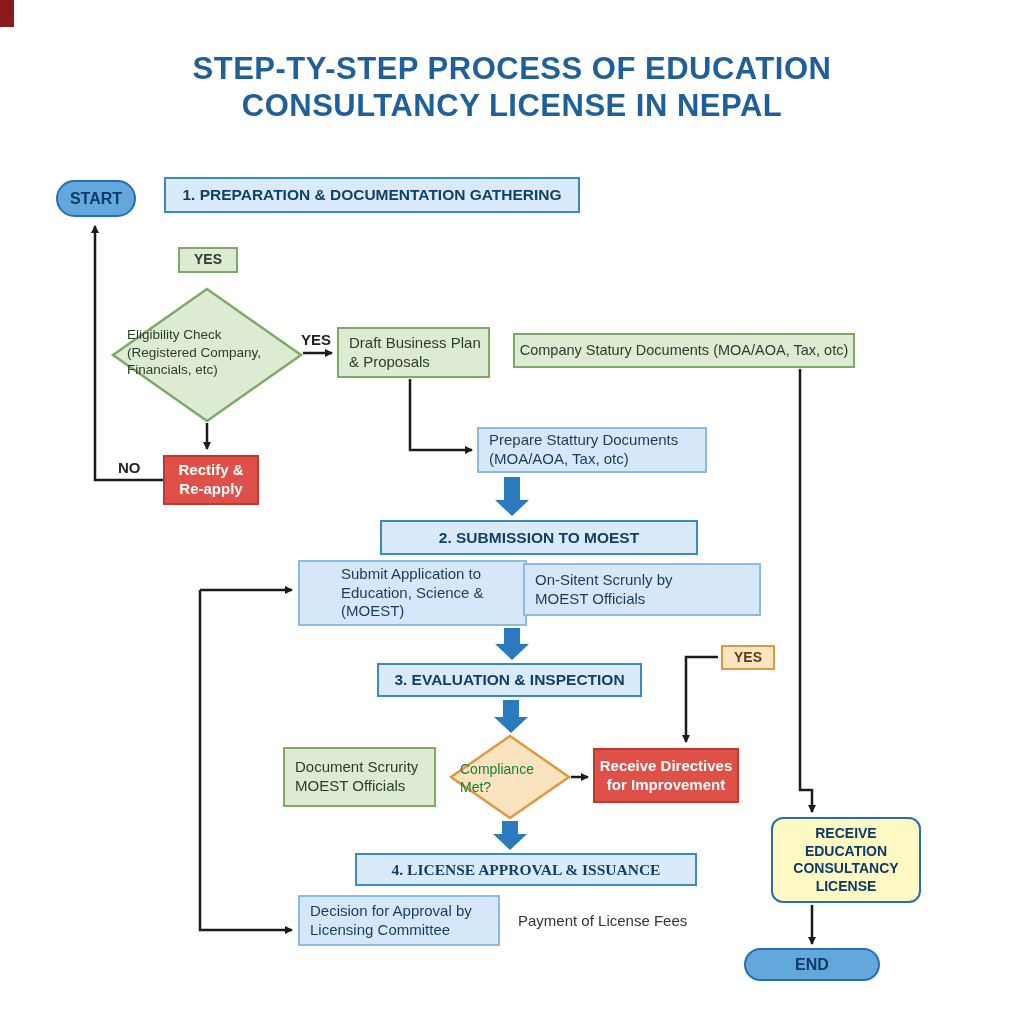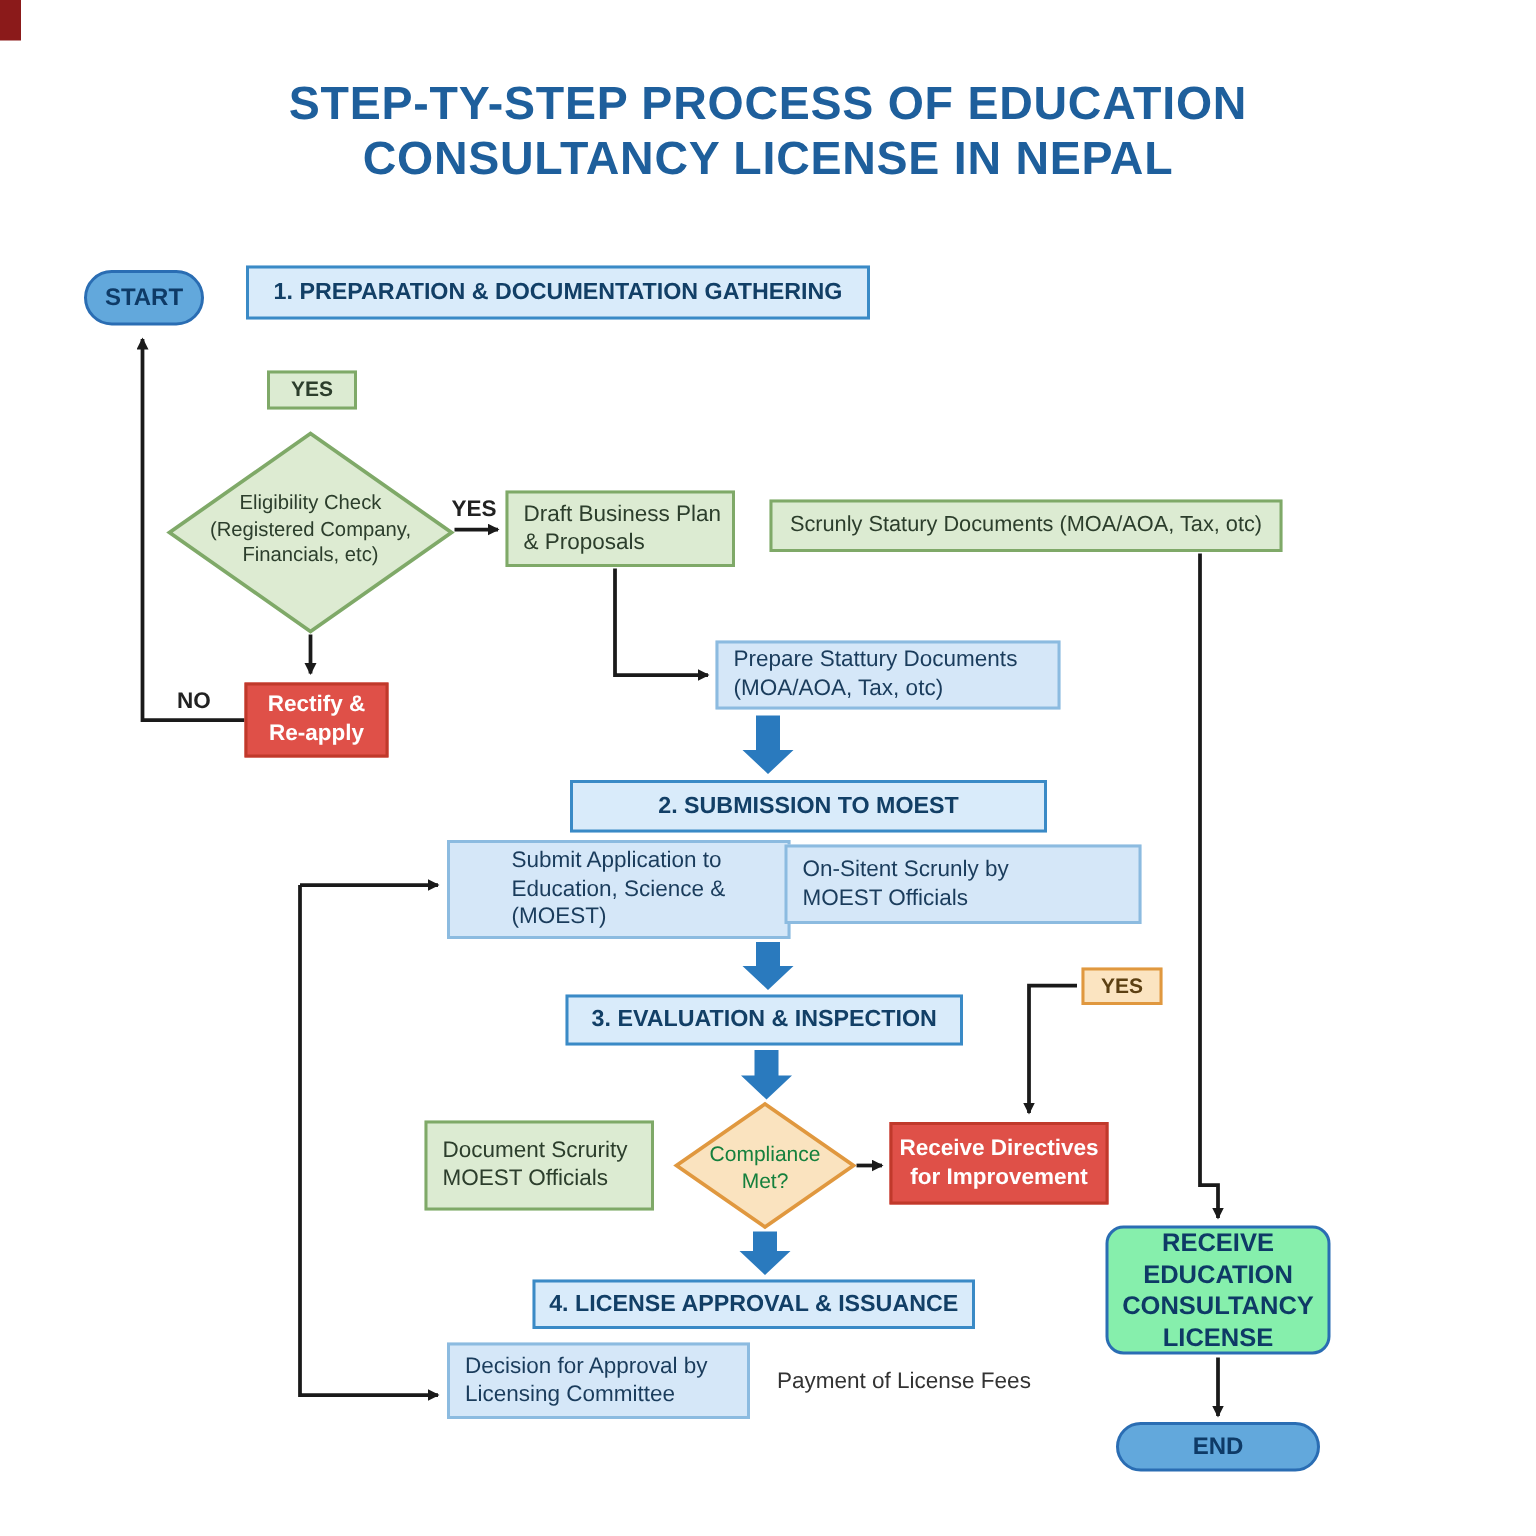--- a/index.html
+++ b/index.html
@@ -16,23 +16,23 @@
     text-align:center;white-space:pre-line;line-height:1.25;z-index:3;
   }
   .ta-left{justify-content:flex-start;text-align:left;padding-left:10px;padding-right:6px;}
   .header-box{background:#d9ebfa;border:2px solid #3a8ac6;color:#123f66;font-weight:bold;font-size:15.5px;}
   .blue-box{background:#d5e7f8;border:2px solid #8cbbe0;color:#1a3c5c;font-size:15px;}
   .green-box{background:#dcebd2;border:2px solid #7fa968;color:#2c3e2c;font-size:15px;}
   .red-box{background:#df5048;border:2px solid #c0392b;color:#ffffff;font-weight:bold;font-size:15px;}
   .orange-box{background:#fbe4c1;border:2px solid #e0983f;color:#5c4013;font-weight:bold;font-size:14px;}
   .pill{border-radius:50px;background:#62a8dc;border:2px solid #2a6db3;color:#0e3a66;font-weight:bold;font-size:16px;}
   .flow-label{position:absolute;font-weight:bold;color:#222222;font-size:15px;z-index:3;}
-  .diamond-text{position:absolute;text-align:center;white-space:pre-line;z-index:4;line-height:1.3;}
+  .diamond-text{position:absolute;text-align:left;white-space:pre-line;z-index:4;line-height:1.3;}
   .plain-text{position:absolute;color:#333333;font-size:15px;z-index:3;}
-  .solid-blue{background:#86efac;border:2px solid #2a6db3;color:#0e3a66;font-weight:bold;font-size:17px;border-radius:12px;}
+  .solid-blue{background:#fef9c3;border:2px solid #2a6db3;color:#0e3a66;font-weight:bold;font-size:14px;border-radius:12px;margin-left:34px;}
   .corner{position:absolute;left:0;top:0;width:14px;height:27px;background:#8b1a1a;z-index:5;}
   svg.wires{position:absolute;left:0;top:0;width:1024px;height:1024px;z-index:2;}
 </style>
 </head>
 <body>
 
 <div id="canvas">
 
   <div class="corner"></div>
 
@@ -67,36 +67,36 @@
     <polygon points="207,289 301,355 207,421 113,355" fill="#ddebd2" stroke="#7fa968" stroke-width="2.5"></polygon>
     <polygon points="510,736 569,777 510,818 451,777" fill="#fae3bf" stroke="#e0983f" stroke-width="2.5"></polygon>
   </svg>
 
   <div class="box pill" style="left:56px;top:180px;width:80px;height:37px;">START</div>
   <div class="box pill" style="left:744px;top:948px;width:136px;height:33px;">END</div>
 
   <div class="box header-box" style="left:164px;top:177px;width:416px;height:36px;">1. PREPARATION &amp; DOCUMENTATION GATHERING</div>
   <div class="box header-box" style="left:380px;top:520px;width:318px;height:35px;">2. SUBMISSION TO MOEST</div>
   <div class="box header-box" style="left:377px;top:663px;width:265px;height:34px;">3. EVALUATION &amp; INSPECTION</div>
-  <div class="box header-box" style="left:355px;top:853px;width:295px;height:33px;">4. LICENSE APPROVAL &amp; ISSUANCE</div>
+  <div class="box header-box" style="left:355px;top:853px;width:342px;height:33px;font-family:Liberation Serif, serif;">4. LICENSE APPROVAL &amp; ISSUANCE</div>
 
   <div class="box green-box" style="left:178px;top:247px;width:60px;height:26px;font-weight:bold;font-size:14px;">YES</div>
   <div class="flow-label" style="left:301px;top:331px;">YES</div>
   <div class="flow-label" style="left:118px;top:459px;">NO</div>
   <div class="box orange-box" style="left:721px;top:645px;width:54px;height:25px;">YES</div>
 
   <div class="diamond-text" style="left:127px;top:326px;width:160px;font-size:13.5px;color:#2c3e2c;">Eligibility Check
 (Registered Company,
 Financials, etc)</div>
   <div class="diamond-text" style="left:460px;top:760px;width:100px;font-size:14px;color:#15803d;">Compliance
 Met?</div>
 
   <div class="box green-box ta-left" style="left:337px;top:327px;width:153px;height:51px;">Draft Business Plan
 &amp; Proposals</div>
-  <div class="box green-box" style="left:513px;top:333px;width:342px;height:35px;font-size:14.5px;">Scrunly Statury Documents (MOA/AOA, Tax, otc)</div>
+  <div class="box green-box" style="left:513px;top:333px;width:342px;height:35px;font-size:14.5px;">Company Statury Documents (MOA/AOA, Tax, otc)</div>
   <div class="box blue-box ta-left" style="left:477px;top:427px;width:230px;height:46px;">Prepare Stattury Documents
 (MOA/AOA, Tax, otc)</div>
   <div class="box red-box" style="left:163px;top:455px;width:96px;height:50px;">Rectify &amp;
 Re-apply</div>
   <div class="box blue-box ta-left" style="left:298px;top:560px;width:229px;height:66px;padding-left:41px;">Submit Application to
 Education, Science &amp;
 (MOEST)</div>
   <div class="box blue-box ta-left" style="left:523px;top:563px;width:238px;height:53px;">On-Sitent Scrunly by
 MOEST Officials</div>
   <div class="box green-box ta-left" style="left:283px;top:747px;width:153px;height:60px;">Document Scrurity

